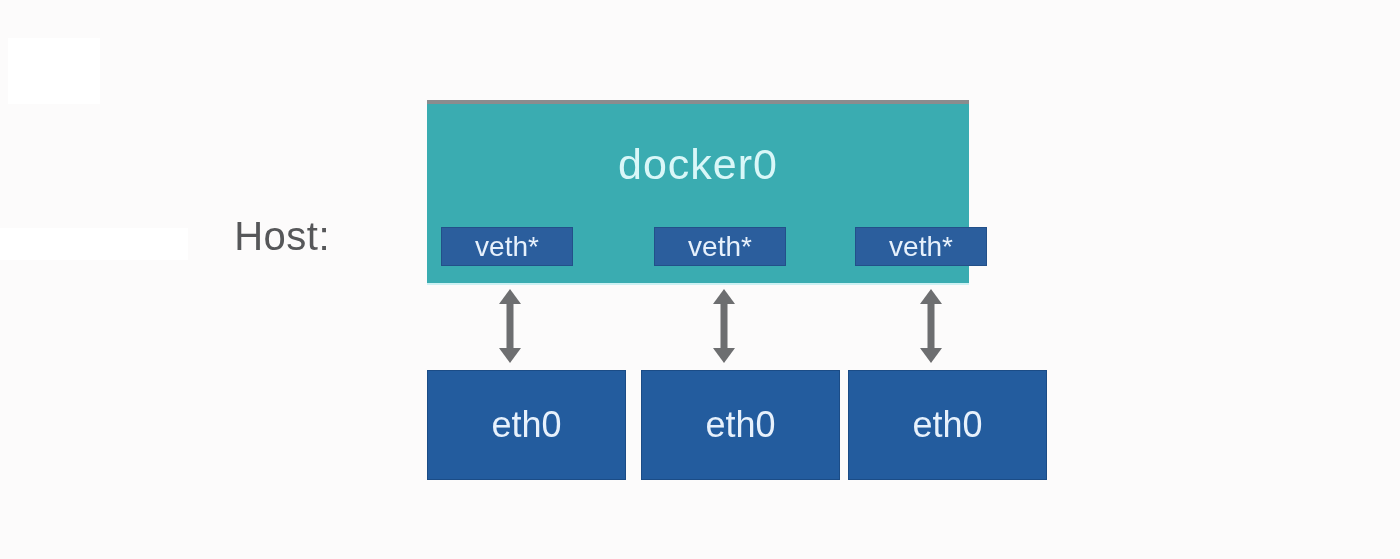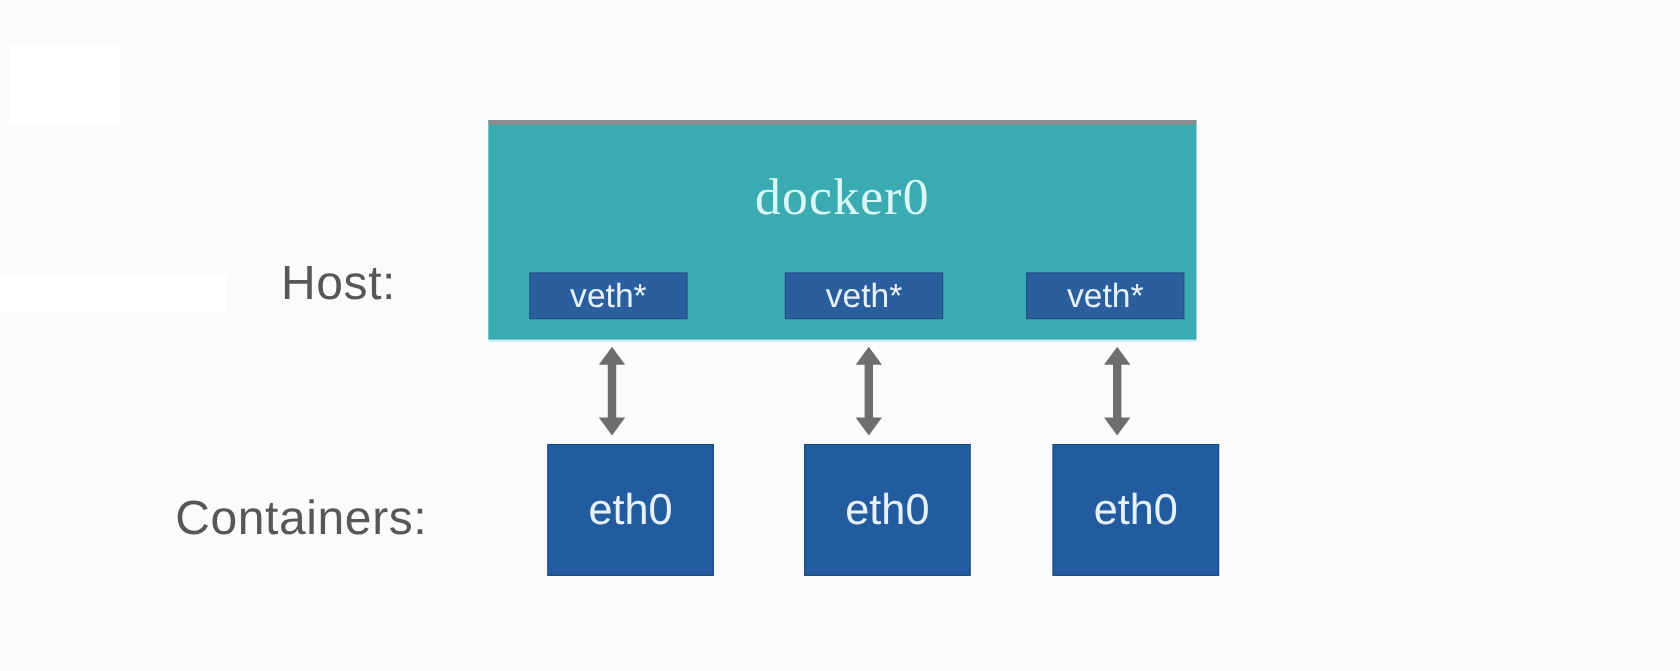--- a/index.html
+++ b/index.html
@@ -37,29 +37,28 @@
   }
   .row-label.containers {
     left: 146px;
     top: 410px;
     width: 210px;
     text-align: left;
   }
 
   .bridge-box {
     position: absolute;
-    left: 407px;
+    left: 427px;
     top: 100px;
-    width: 590px;
+    width: 542px;
     height: 183px;
     box-sizing: border-box;
     background: var(--bridge-teal, #3aacb1);
     border-top: 4px solid var(--bridge-border, #8a8c8e);
     box-shadow: 0 2px 0 rgba(200, 240, 242, 0.9);
-    font-family: Liberation Serif, serif;
   }
   .bridge-title {
     position: absolute;
     left: 0;
     top: 36px;
     width: 100%;
     text-align: center;
     color: var(--bridge-text, #d9f7f8);
     font-size: 43px;
     font-weight: 300;
@@ -92,48 +91,46 @@
     height: 74px;
   }
   .link-arrow.a1 { left: 498px; }
   .link-arrow.a2 { left: 712px; }
   .link-arrow.a3 { left: 919px; }
   .link-arrow svg { display: block; }
 
   .eth-box {
     position: absolute;
     top: 370px;
-    width: 139px;
+    width: 199px;
     height: 110px;
     box-sizing: border-box;
     background: var(--eth-blue, #235c9e);
     border: 1px solid rgba(10, 40, 80, 0.3);
     display: flex;
     align-items: center;
     justify-content: center;
     color: var(--box-text, #e7f1fc);
     font-size: 36px;
     font-weight: 300;
-    margin-left: 29px;
   }
   .eth-box.e1 { left: 427px; }
   .eth-box.e2 { left: 641px; }
   .eth-box.e3 { left: 848px; }
 </style>
 </head>
 <body>
 
 <div class="canvas">
 
   <div class="bg-patch p1"></div>
   <div class="bg-patch p2"></div>
 
   <div class="row-label host">Host:</div>
 
-  <div class="row-label containers">Containers:</div>
 
   <div class="bridge-box">
     <div class="bridge-title">docker0</div>
   </div>
 
   <div class="veth-box v1">veth*</div>
   <div class="veth-box v2">veth*</div>
   <div class="veth-box v3">veth*</div>
 
   <div class="link-arrow a1">

